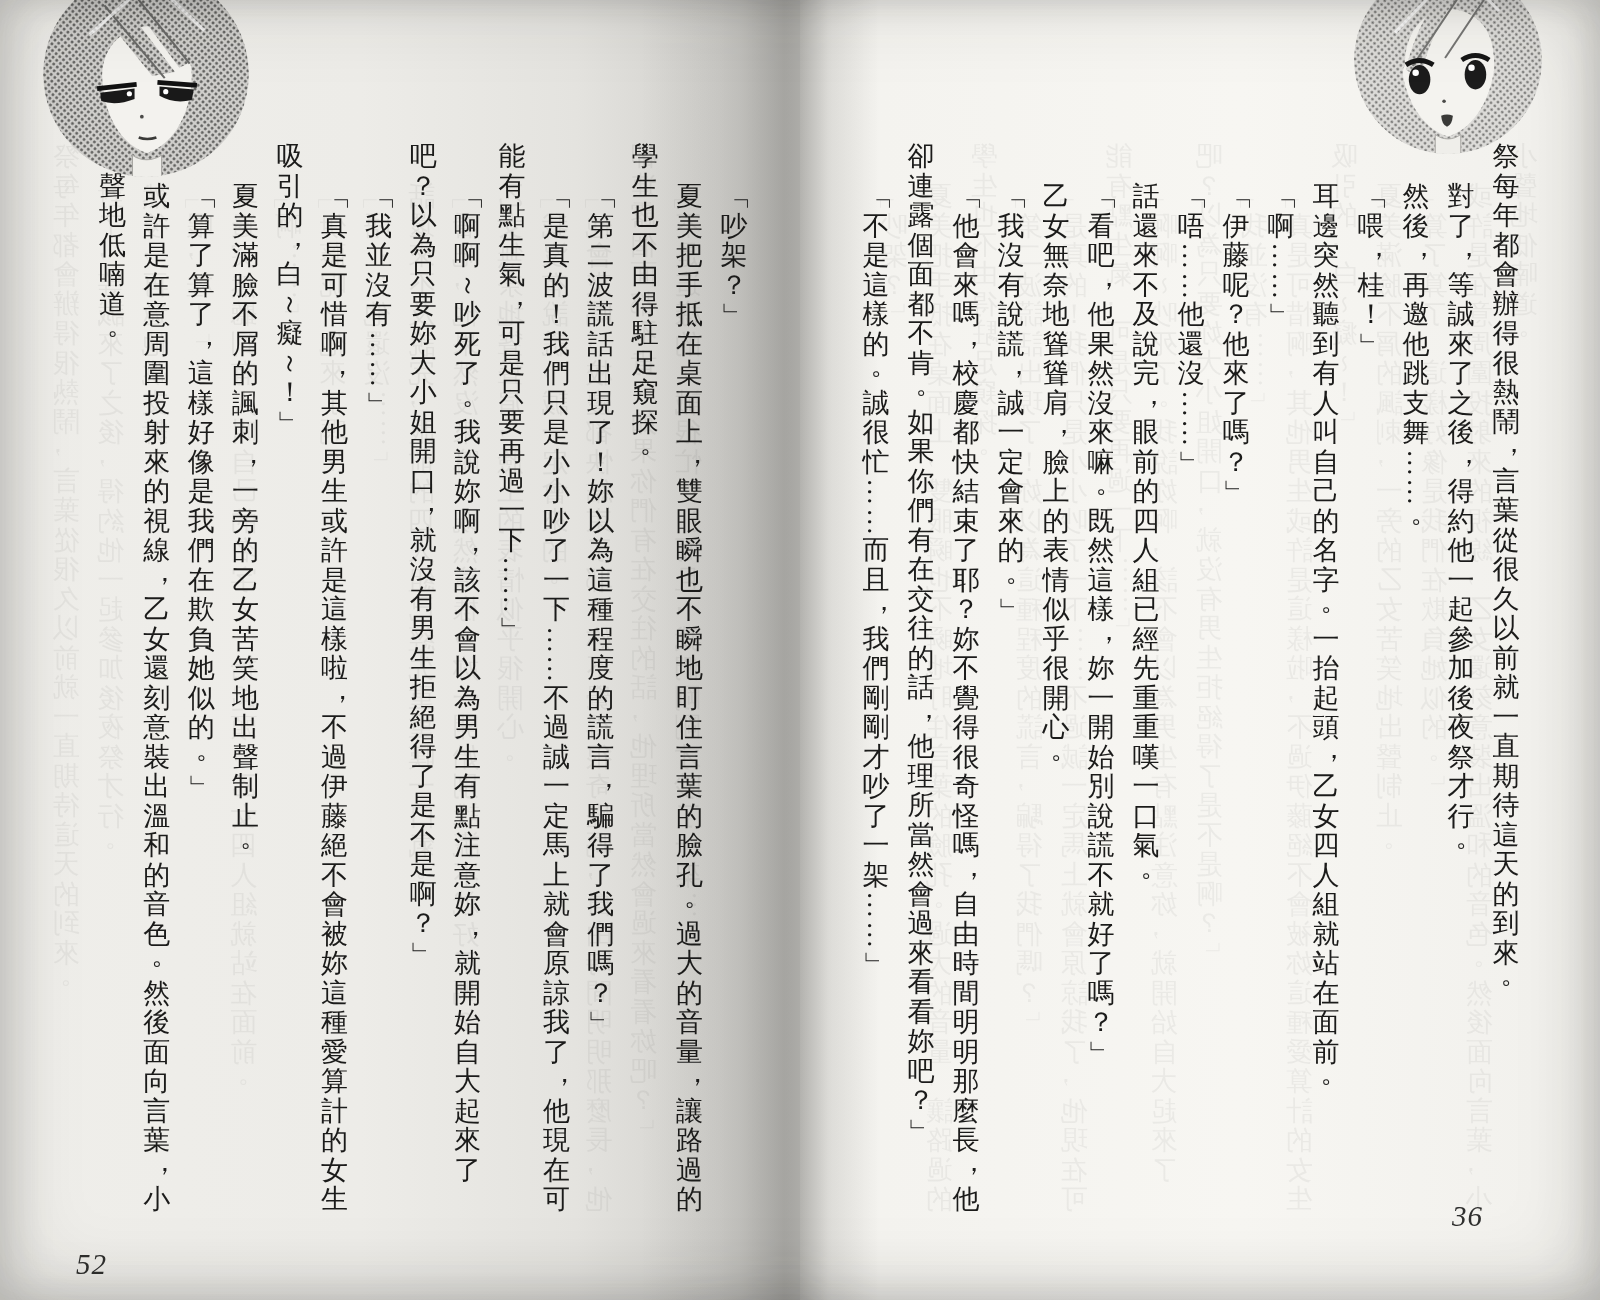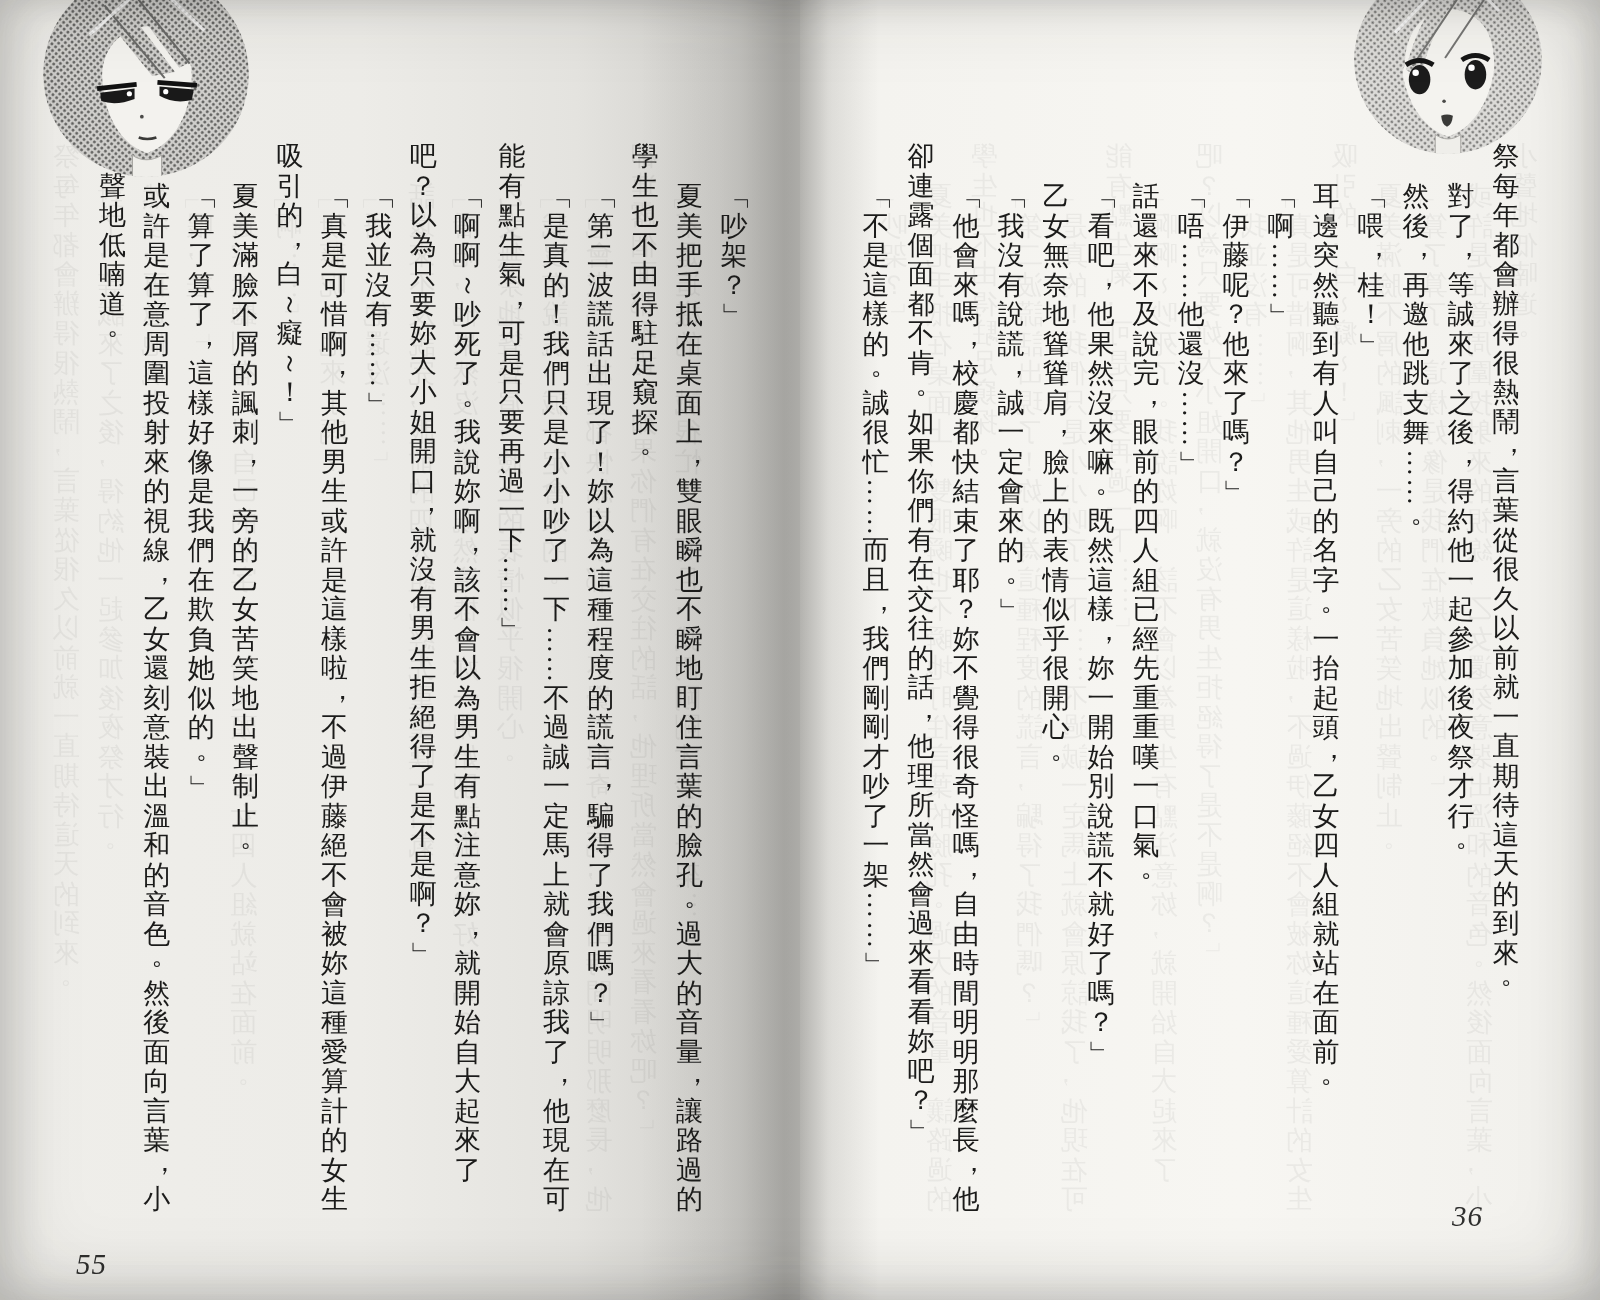--- a/index.html
+++ b/index.html
@@ -789,21 +789,21 @@
           <circle cx="119" cy="117" r="2.5" fill="#ffffff"></circle>
 
           <circle cx="96" cy="141" r="1.8" fill="#4a4a48"></circle>
           <path d="M93,161 Q101,164 110,161" stroke="#3a3a38" stroke-width="2.5" fill="none"></path>
 
           <path d="M87,178 L87,200 L115,200 L115,178 C106,184 95,184 87,178 Z" fill="#efeeea" stroke="#a8a7a3" stroke-width="1"></path>
         </g>
       </svg>
     </div>
 
-    <div class="pagenum pagenum-left">55</div>
+    <div class="pagenum pagenum-left">52</div>
   </div>
 
   <div class="page page-right">
     <div class="textblock bleed">
         <div class="col" style="right: 77px; top: 182px;">
           <span class="ch rot">「</span>
           <span class="ch">吵</span>
           <span class="ch">架</span>
           <span class="ch">？</span>
           <span class="ch rot">」</span>

